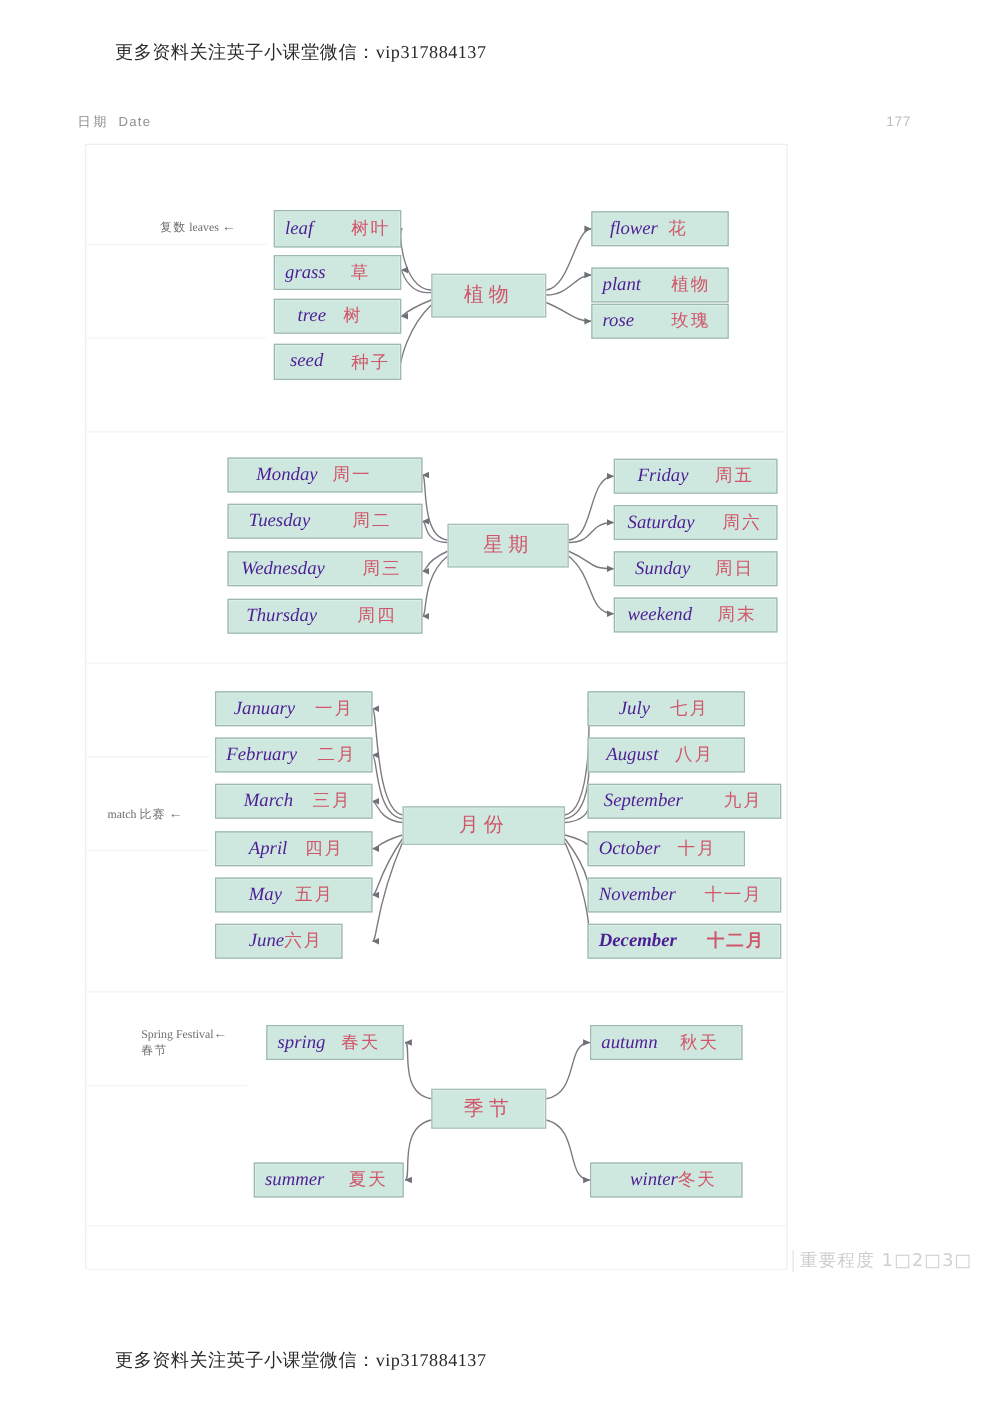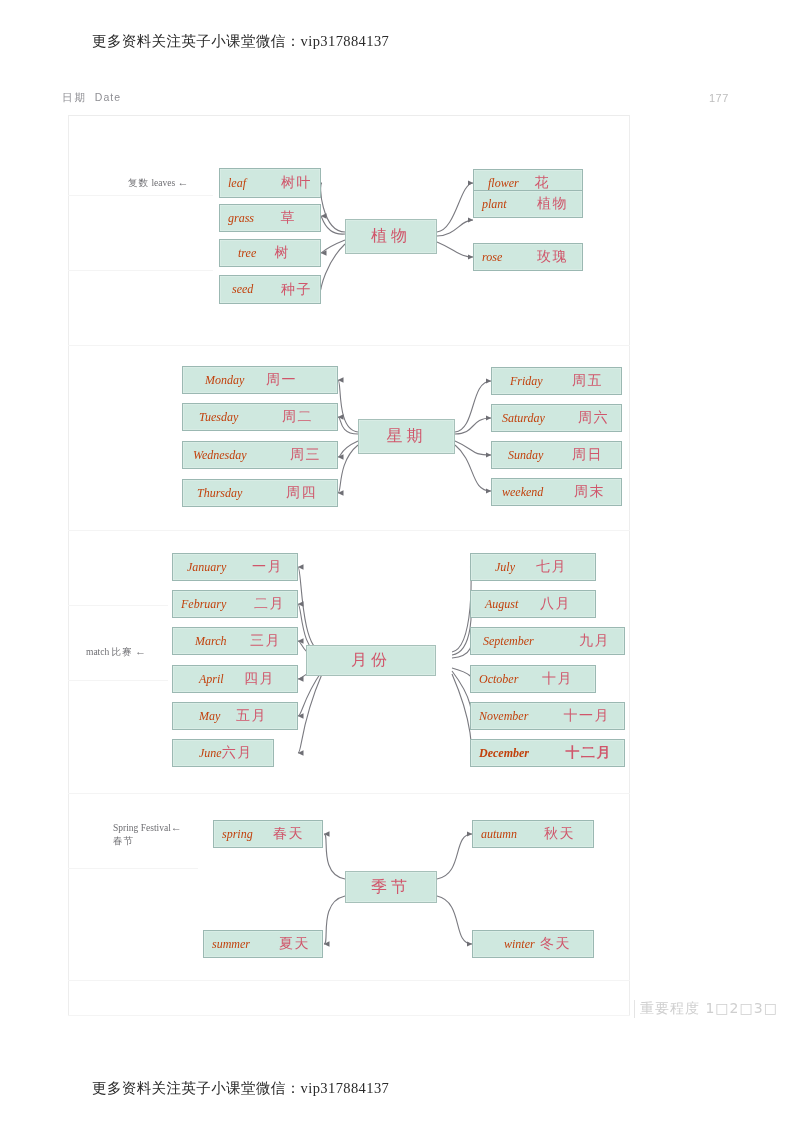--- a/index.html
+++ b/index.html
@@ -76,22 +76,22 @@
     background:#cfe8df;
     border:1px solid #9bb8b2;
     display:flex;
     align-items:center;
     padding:0 8px;
     box-shadow:0 0 0 0.5px rgba(255,255,255,0.4) inset;
   }
   .node .en {
     font-family:"Liberation Serif", serif;
     font-style:italic;
-    font-size:12px;
-    color:#c2410c;
+    font-size:15px;
+    color:#4c1d95;
     white-space:nowrap;
   }
   .node .cn {
     font-family:"DejaVu Sans", sans-serif;
     font-size:14px;
     color:#d0566b;
     white-space:nowrap;
     letter-spacing:1.5px;
   }
   .node.center {
@@ -229,21 +229,21 @@
 </div>
 
 <div class="node center" style="left:345px;top:219px;width:92px;height:35px;">
   <span class="cn">植物</span>
 </div>
 
 <div class="node" style="left:473px;top:169px;width:110px;height:28px;">
   <span class="en" style="margin-left:6px;">flower</span>
   <span class="cn" style="margin-left:auto;margin-right:24px;">花</span>
 </div>
-<div class="node" style="left:473px;top:190px;width:110px;height:28px;">
+<div class="node" style="left:473px;top:214px;width:110px;height:28px;">
   <span class="en">plant</span>
   <span class="cn" style="margin-left:auto;margin-right:6px;">植物</span>
 </div>
 <div class="node" style="left:473px;top:243px;width:110px;height:28px;">
   <span class="en">rose</span>
   <span class="cn" style="margin-left:auto;margin-right:6px;">玫瑰</span>
 </div>
 
 <div class="node" style="left:182px;top:366px;width:156px;height:28px;">
   <span class="en" style="margin-left:14px;">Monday</span>
@@ -307,21 +307,21 @@
 </div>
 <div class="node" style="left:172px;top:702px;width:126px;height:28px;">
   <span class="en" style="margin-left:18px;">May</span>
   <span class="cn" style="margin-left:auto;margin-right:22px;">五月</span>
 </div>
 <div class="node" style="left:172px;top:739px;width:102px;height:28px;">
   <span class="en" style="margin-left:18px;">June</span>
   <span class="cn" style="margin-left:auto;margin-right:18px;">六月</span>
 </div>
 
-<div class="node center" style="left:306px;top:645px;width:130px;height:31px;">
+<div class="node center" style="left:322px;top:645px;width:130px;height:31px;">
   <span class="cn">月份</span>
 </div>
 
 <div class="node" style="left:470px;top:553px;width:126px;height:28px;">
   <span class="en" style="margin-left:16px;">July</span>
   <span class="cn" style="margin-left:auto;margin-right:20px;">七月</span>
 </div>
 <div class="node" style="left:470px;top:590px;width:126px;height:28px;">
   <span class="en" style="margin-left:6px;">August</span>
   <span class="cn" style="margin-left:auto;margin-right:16px;">八月</span>

